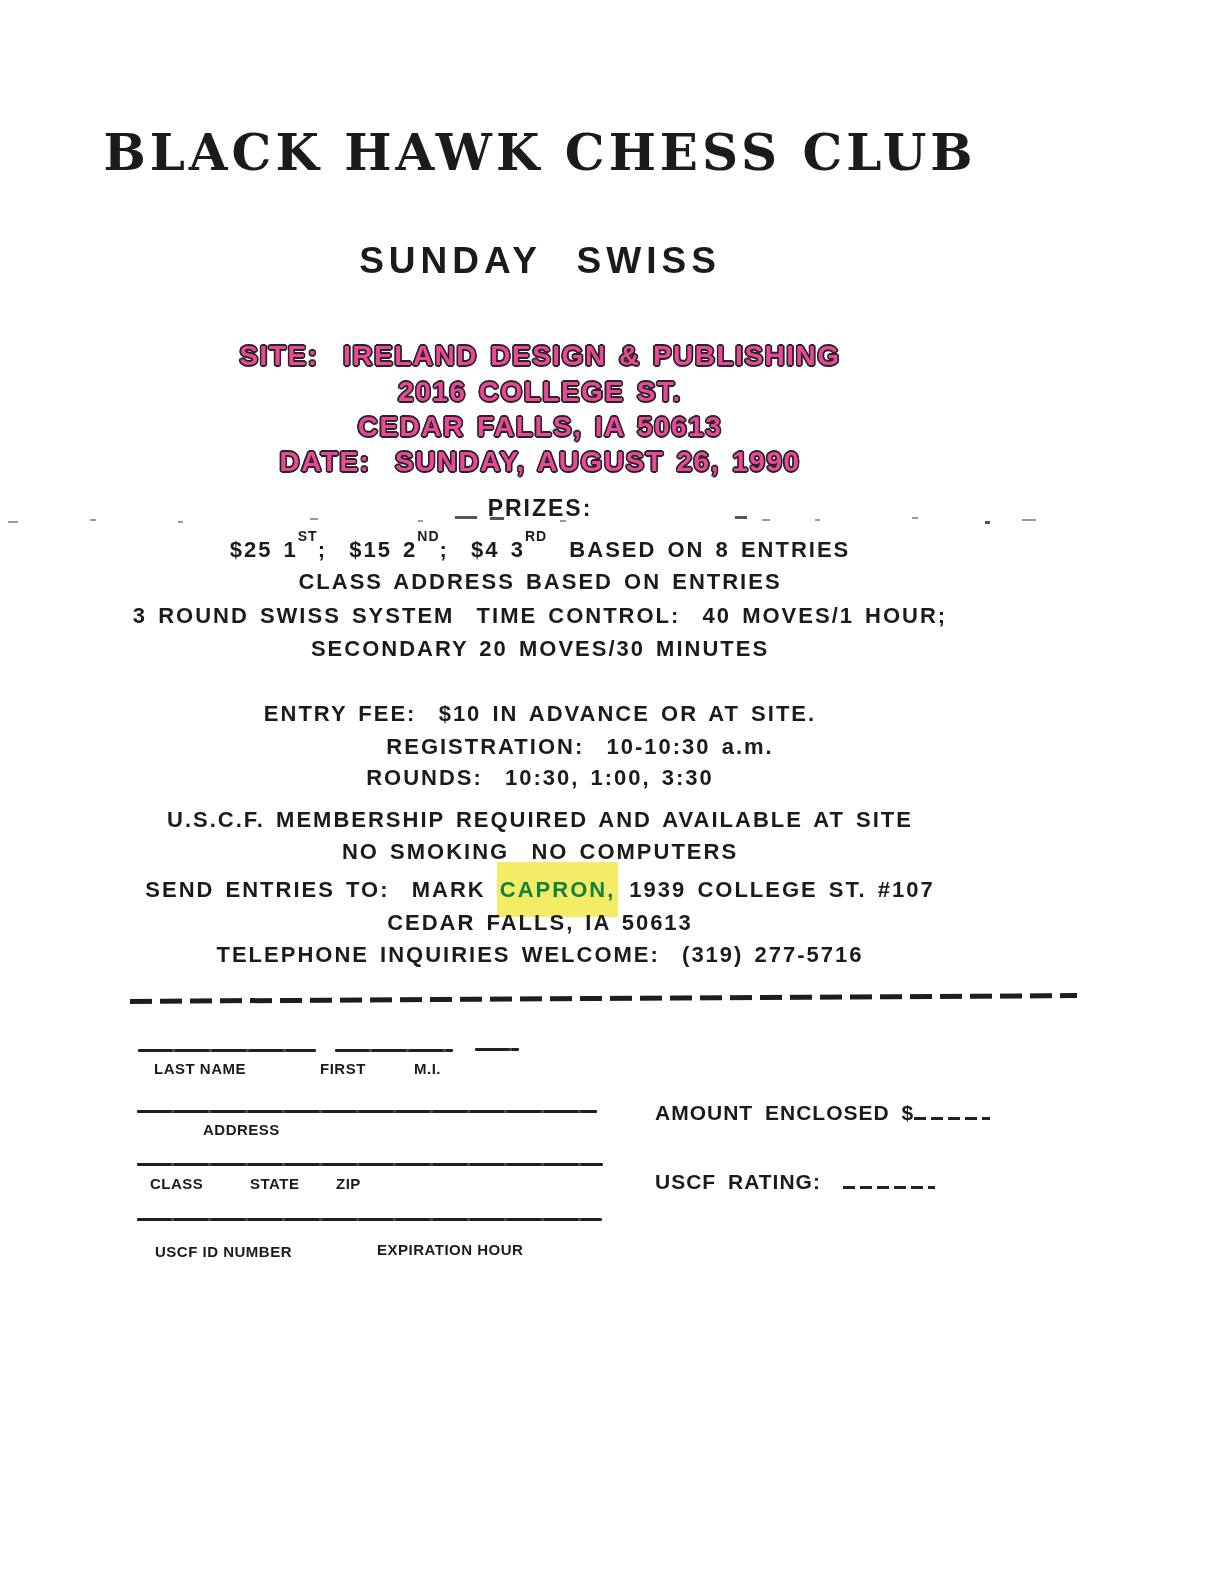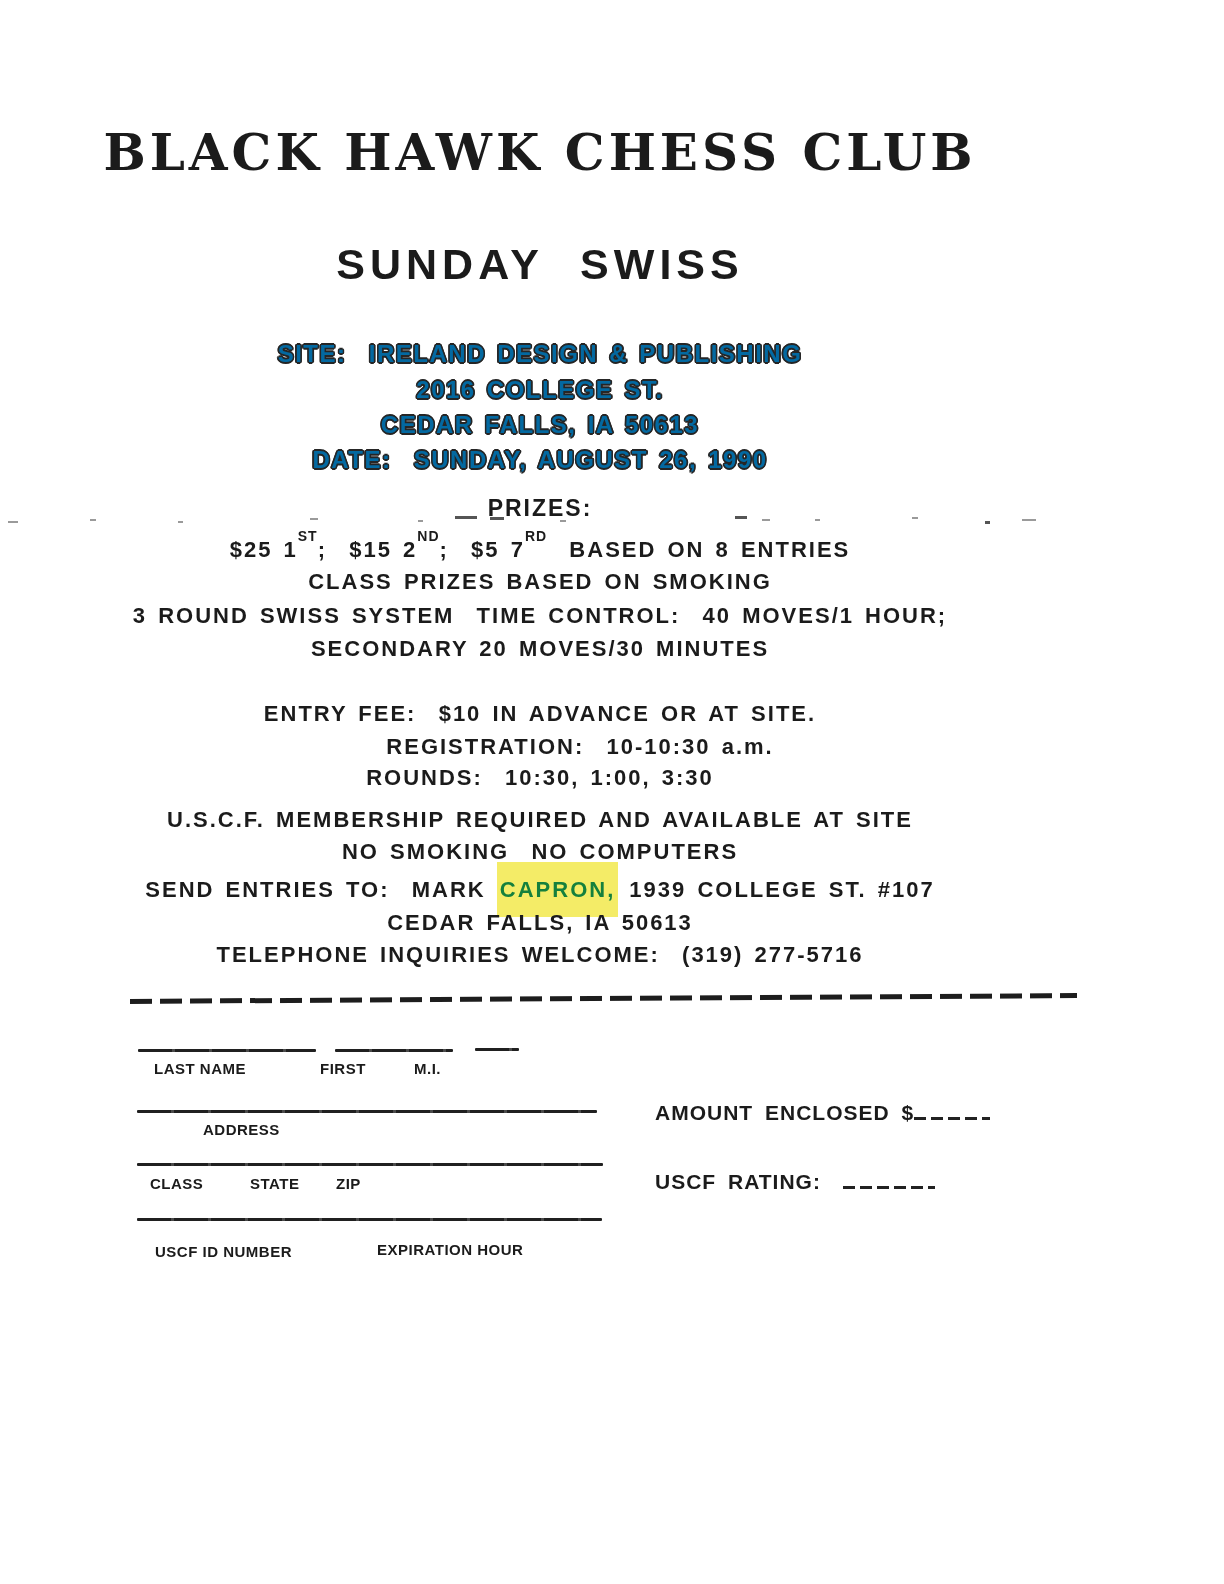--- a/index.html
+++ b/index.html
@@ -20,29 +20,29 @@
     line-height:1.15;
     color:#1b1b1b;
   }
   .gothic{
     font-family:"DejaVu Serif","Liberation Serif",serif;
     font-size:50px;
     letter-spacing:4px;
     font-weight:bold;
   }
   .sub{
-    font-size:43px;
+    font-size:37px;
     letter-spacing:5px;
     word-spacing:20px;
   }
   .outline{
-    font-size:24px;
+    font-size:28px;
     letter-spacing:1.5px;
     word-spacing:3px;
-    color:#0369a1;
+    color:#ec4899;
     text-shadow:
       -1.3px -1.3px 0 #262626, 1.3px -1.3px 0 #262626,
       -1.3px  1.3px 0 #262626, 1.3px  1.3px 0 #262626,
       -1.6px 0 0 #262626, 1.6px 0 0 #262626,
       0 -1.6px 0 #262626, 0 1.6px 0 #262626;
   }
   .body22{
     font-size:22px;
     letter-spacing:2px;
     word-spacing:3px;
@@ -125,23 +125,23 @@
     <div class="speck" style="left:762px;top:519px;width:8px;height:2px;"></div>
     <div class="speck" style="left:815px;top:519px;width:5px;height:2px;"></div>
     <div class="speck" style="left:912px;top:517px;width:6px;height:2px;"></div>
     <div class="speck dark" style="left:985px;top:521px;width:5px;height:3px;"></div>
     <div class="speck" style="left:1022px;top:519px;width:14px;height:2px;"></div>
     <div class="speck" style="left:1108px;top:517px;width:5px;height:2px;"></div>
     <div class="speck" style="left:1165px;top:516px;width:18px;height:2px;"></div>
     <div class="speck" style="left:1212px;top:518px;width:8px;height:2px;"></div>
   </div>
 
-  <div class="ln body22" style="top:536px;"><span>$25 1</span><sup class="ord">ST</sup><span>;  $15 2</span><sup class="ord">ND</sup><span>;  $5 7</span><sup class="ord">RD</sup><span>  BASED ON 8 ENTRIES</span></div>
+  <div class="ln body22" style="top:536px;"><span>$25 1</span><sup class="ord">ST</sup><span>;  $15 2</span><sup class="ord">ND</sup><span>;  $4 3</span><sup class="ord">RD</sup><span>  BASED ON 8 ENTRIES</span></div>
 
-  <div class="ln body22" style="top:569px;">CLASS PRIZES BASED ON SMOKING</div>
+  <div class="ln body22" style="top:569px;">CLASS ADDRESS BASED ON ENTRIES</div>
   <div class="ln body22" style="top:603px;">3 ROUND SWISS SYSTEM  TIME CONTROL:  40 MOVES/1 HOUR;</div>
   <div class="ln body22" style="top:636px;">SECONDARY 20 MOVES/30 MINUTES</div>
 
   <div class="ln body22" style="top:701px;">ENTRY FEE:  $10 IN ADVANCE OR AT SITE.</div>
   <div class="ln body22" style="top:734px;padding-left:40px;">REGISTRATION:  10-10:30 a.m.</div>
   <div class="ln body22" style="top:765px;">ROUNDS:  10:30, 1:00, 3:30</div>
 
   <div class="ln body22" style="top:807px;">U.S.C.F. MEMBERSHIP REQUIRED AND AVAILABLE AT SITE</div>
   <div class="ln body22" style="top:839px;">NO SMOKING  NO COMPUTERS</div>
 

